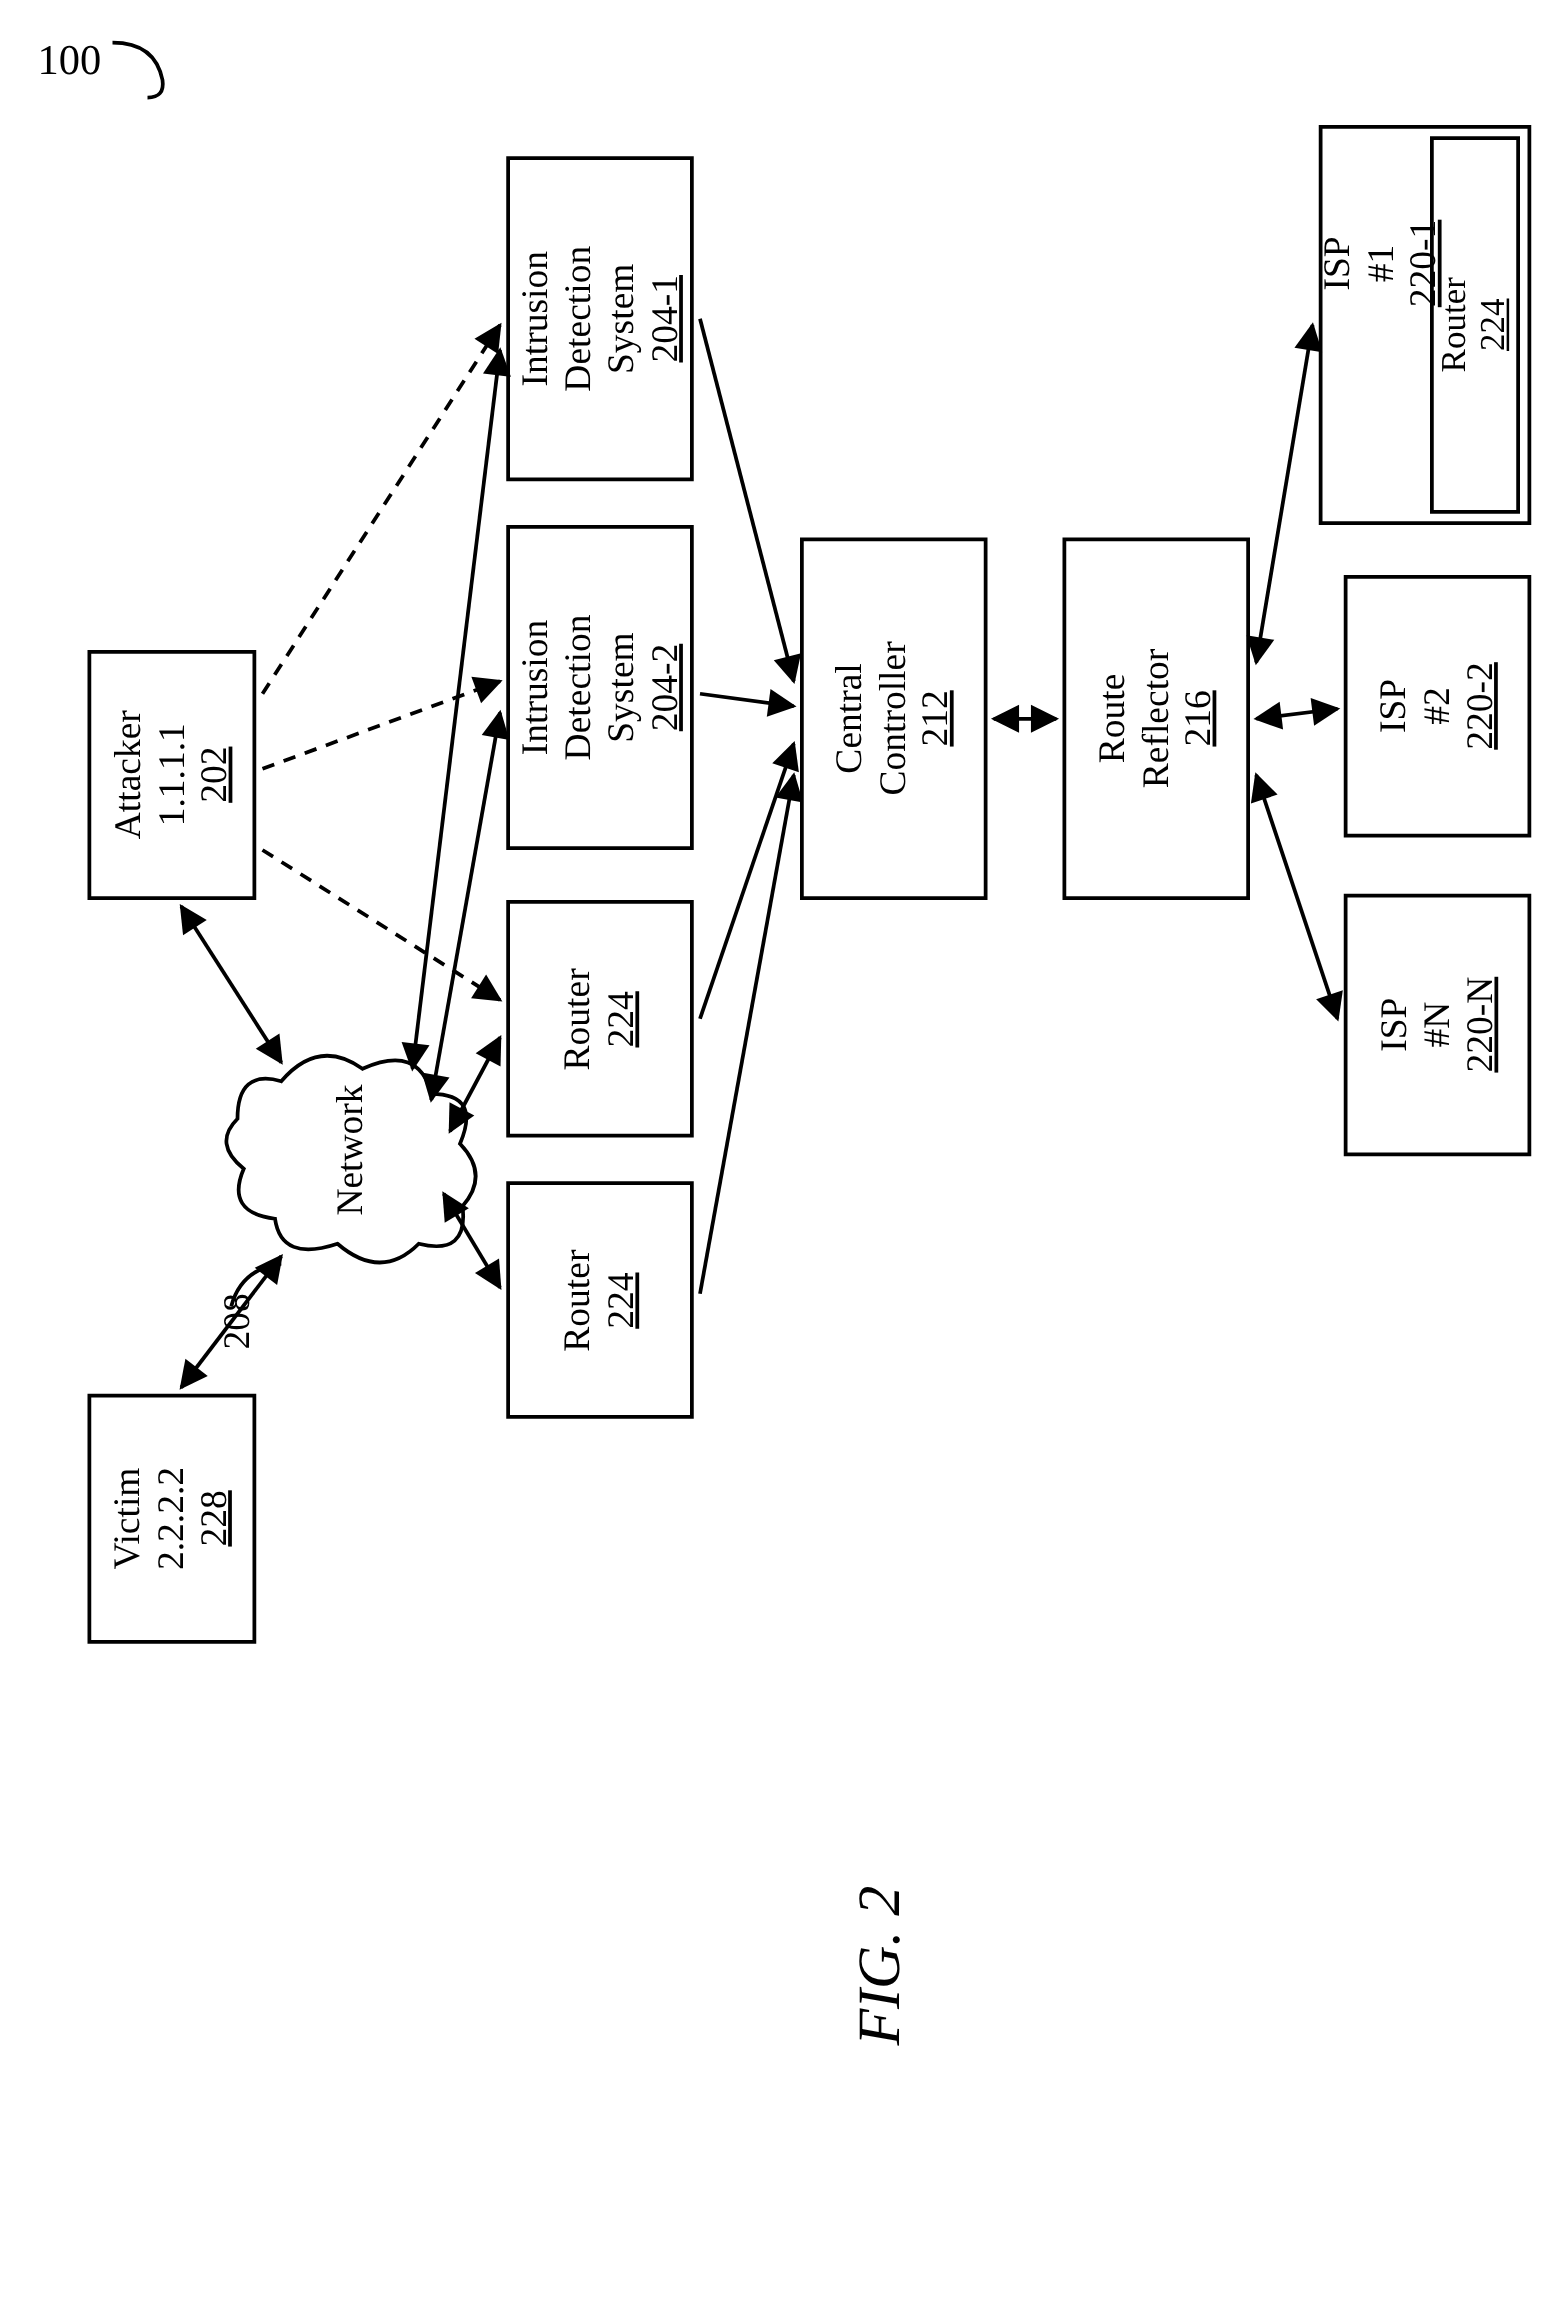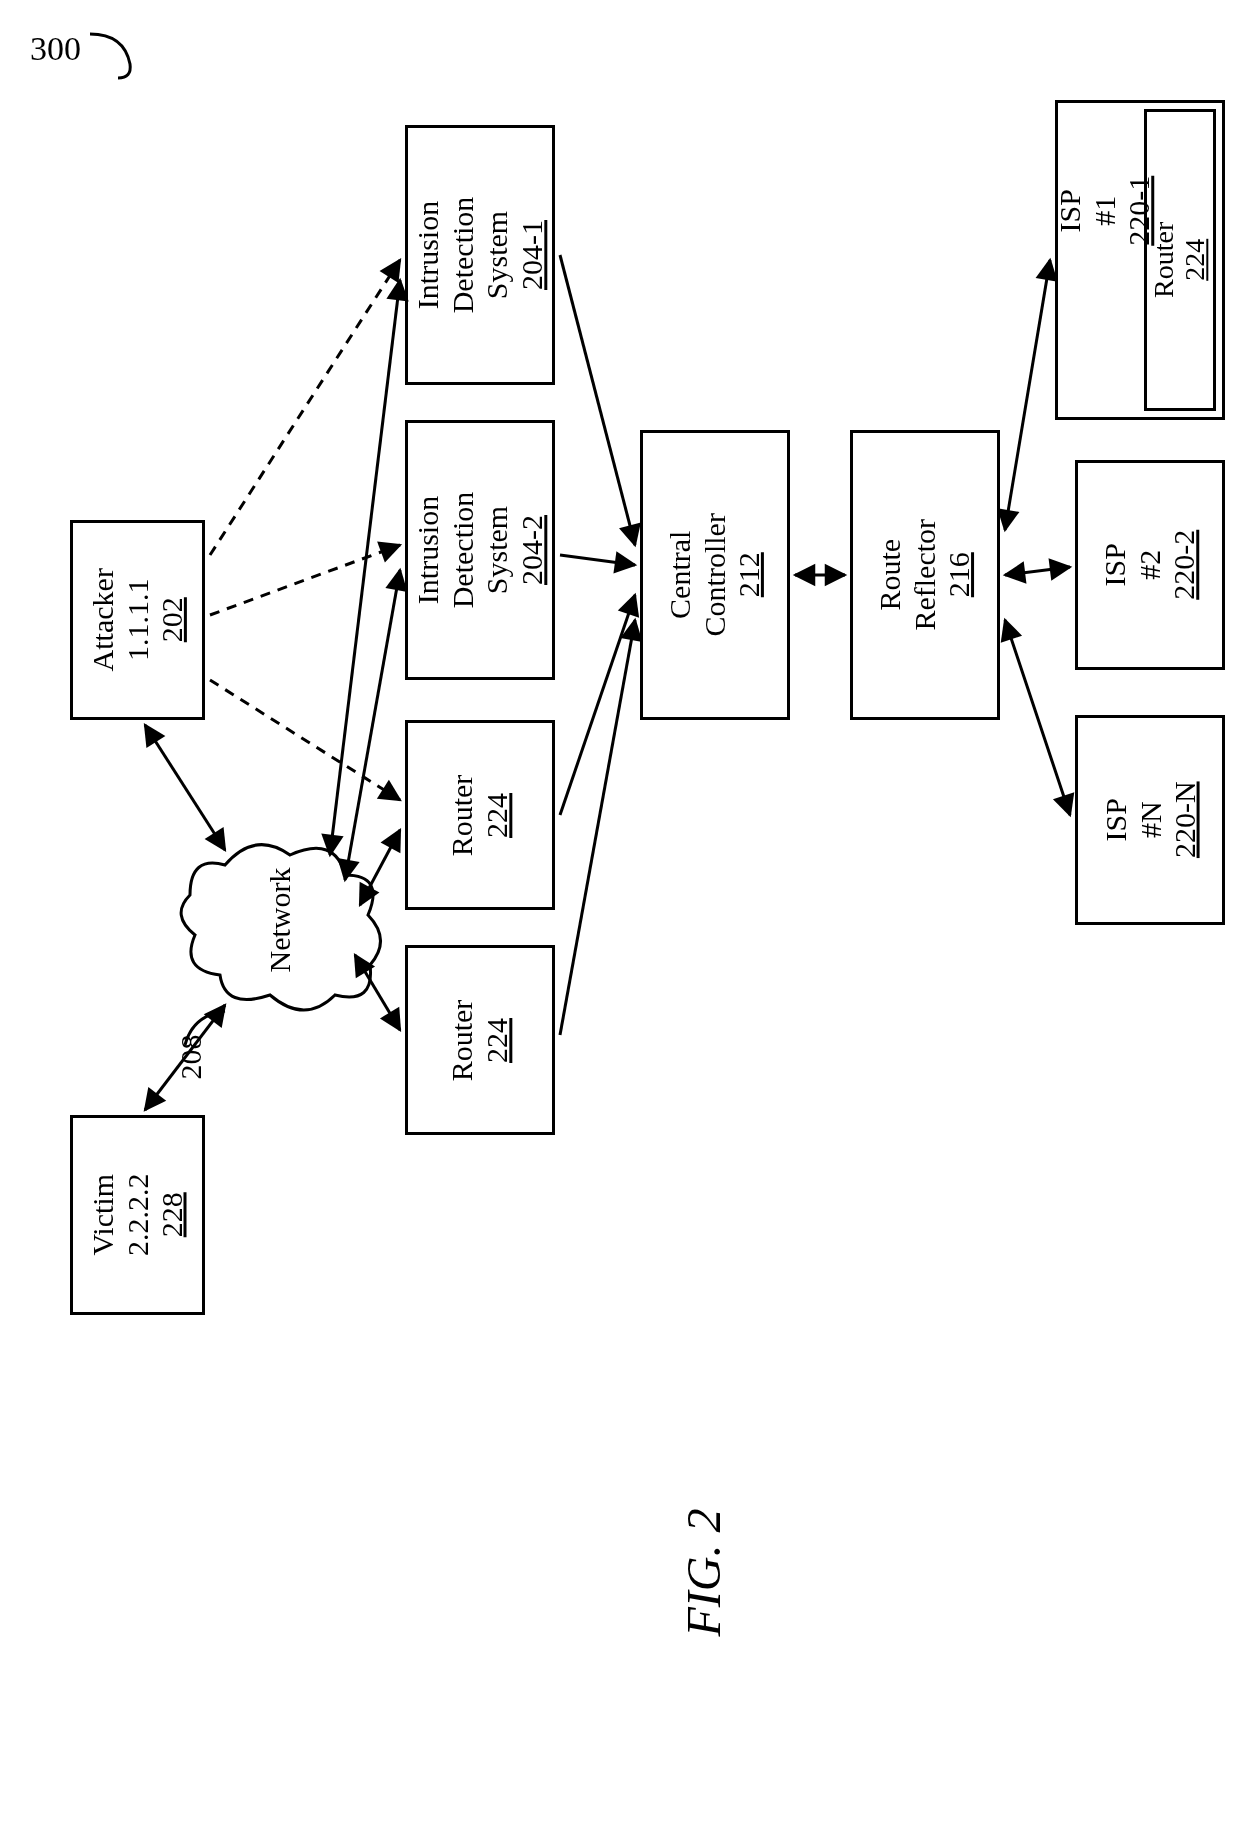--- a/index.html
+++ b/index.html
@@ -15,21 +15,21 @@
   .figcap{position:absolute;font-style:italic;font-size:48px;font-family:"Times New Roman",serif;}
   .figref{position:absolute;font-size:34px;}
   .cloud{position:absolute;}
 </style>
 </head>
 <body>
 
 <div class="page">
 
   <div class="figref" style="left:30px;top:30px;">
-    <span>300</span>
+    <span>100</span>
     <svg width="60" height="60" style="vertical-align:top;margin-left:-6px;">
       <path d="M6 4 Q40 4 46 34 Q48 48 34 48" fill="none" stroke="#000" stroke-width="3"></path>
     </svg>
   </div>
 
   <div class="box" style="left:70px;top:520px;width:135px;height:200px;">
     <div class="rot">
       <span>Attacker</span><br>
       <span>1.1.1.1</span><br>
       <span class="ref">202</span>

